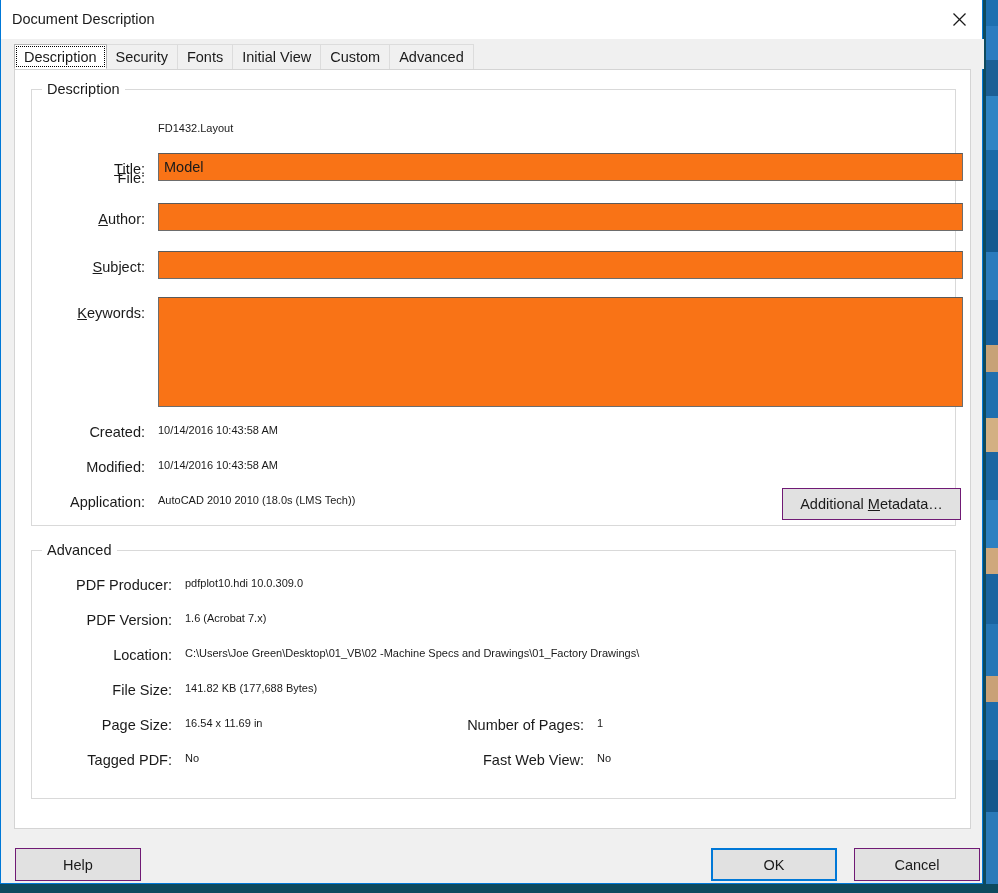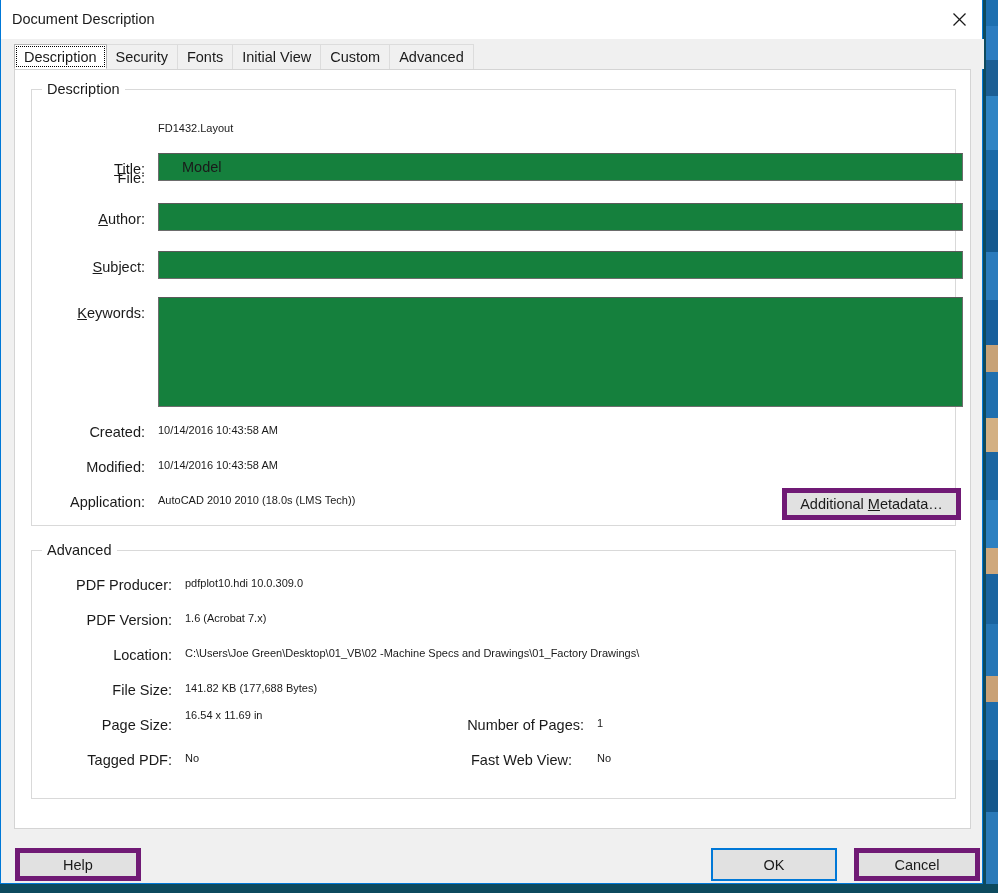--- a/index.html
+++ b/index.html
@@ -156,36 +156,36 @@
   .val {
     position: absolute;
     font-size: 11px;
     color: #1a1a1a;
     white-space: nowrap;
   }
   .lbl u, .val u { text-decoration: underline; }
 
   .tinput {
     position: absolute;
-    background: #15803d;
+    background: #f97316;
     border: 1px solid #6d6d6d;
     border-top-color: #5a5a5a;
     font-family: "Liberation Sans", sans-serif;
     font-size: 14.5px;
     color: #1a1a1a;
-    padding: 2px 4px 2px 23px;
+    padding: 2px 4px 2px 5px;
     outline: none;
   }
   textarea.tinput { resize: none; line-height: 1.35; padding-top: 3px; }
 
   
   .btn {
     position: absolute;
     background: #e1e1e1;
-    border: 5px solid #701a75;
+    border: 1px solid #701a75;
     font-family: "Liberation Sans", sans-serif;
     font-size: 14.5px;
     color: #1a1a1a;
     display: flex; align-items: center; justify-content: center;
     cursor: default;
     white-space: nowrap;
   }
   .btn u { text-decoration: underline; }
   .btn.focused {
     border: 2px solid #0078d7;
@@ -279,27 +279,27 @@
       <div class="lbl" style="left:0px; top:61px; width:140px;">PDF Version:</div>
       <div class="val" style="left:153px; top:61px;">1.6 (Acrobat 7.x)</div>
 
       <div class="lbl" style="left:0px; top:96px; width:140px;">Location:</div>
       <div class="val" style="left:153px; top:96px;">C:\Users\Joe Green\Desktop\01_VB\02 -Machine Specs and Drawings\01_Factory Drawings\</div>
 
       <div class="lbl" style="left:0px; top:131px; width:140px;">File Size:</div>
       <div class="val" style="left:153px; top:131px;">141.82 KB (177,688 Bytes)</div>
 
       <div class="lbl" style="left:0px; top:166px; width:140px;">Page Size:</div>
-      <div class="val" style="left:153px; top:158px;">16.54 x 11.69 in</div>
+      <div class="val" style="left:153px; top:166px;">16.54 x 11.69 in</div>
       <div class="lbl" style="left:300px; top:166px; width:252px;">Number of Pages:</div>
       <div class="val" style="left:565px; top:166px;">1</div>
 
       <div class="lbl" style="left:0px; top:201px; width:140px;">Tagged PDF:</div>
       <div class="val" style="left:153px; top:201px;">No</div>
-      <div class="lbl" style="left:288px; top:201px; width:252px;">Fast Web View:</div>
+      <div class="lbl" style="left:300px; top:201px; width:252px;">Fast Web View:</div>
       <div class="val" style="left:565px; top:201px;">No</div>
     </div>
 
     <div class="btn" id="btn-metadata">
       <span>Additional <u>M</u>etadata…</span>
     </div>
   </div>
 
   <div class="btn" id="btn-help">
     <span>Help</span>

